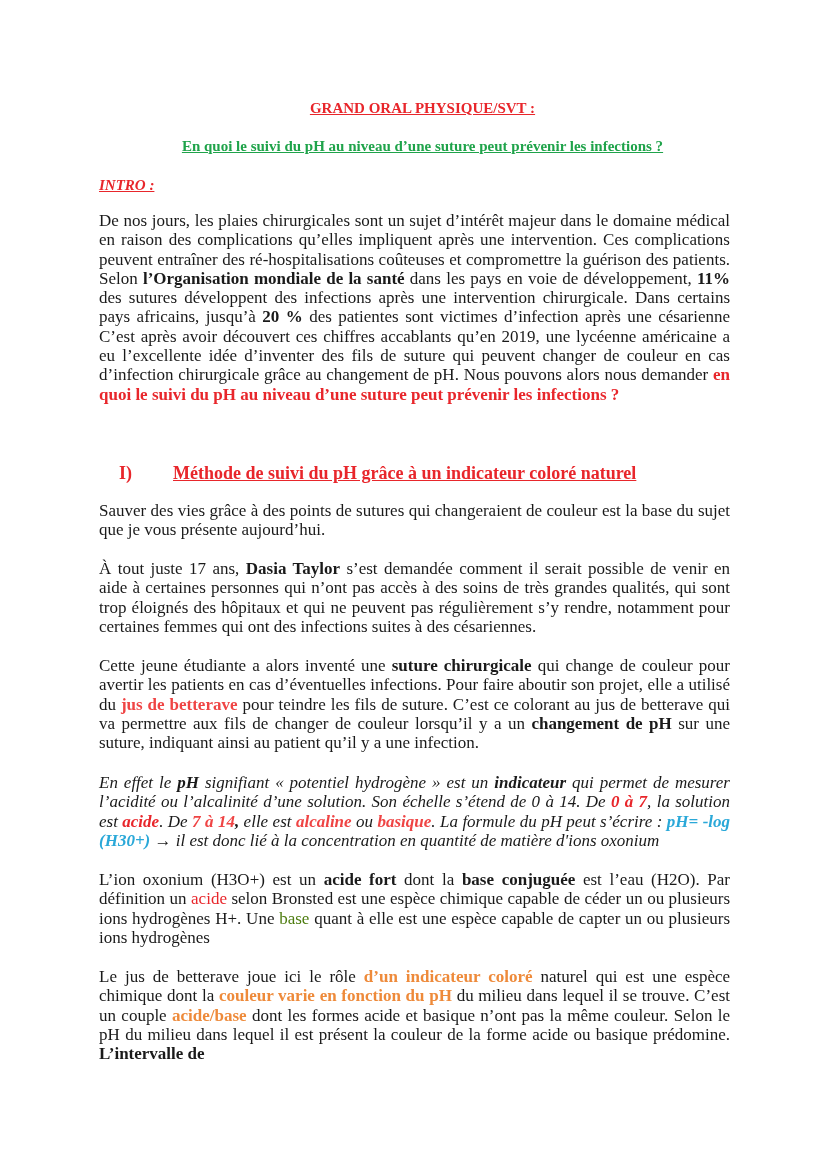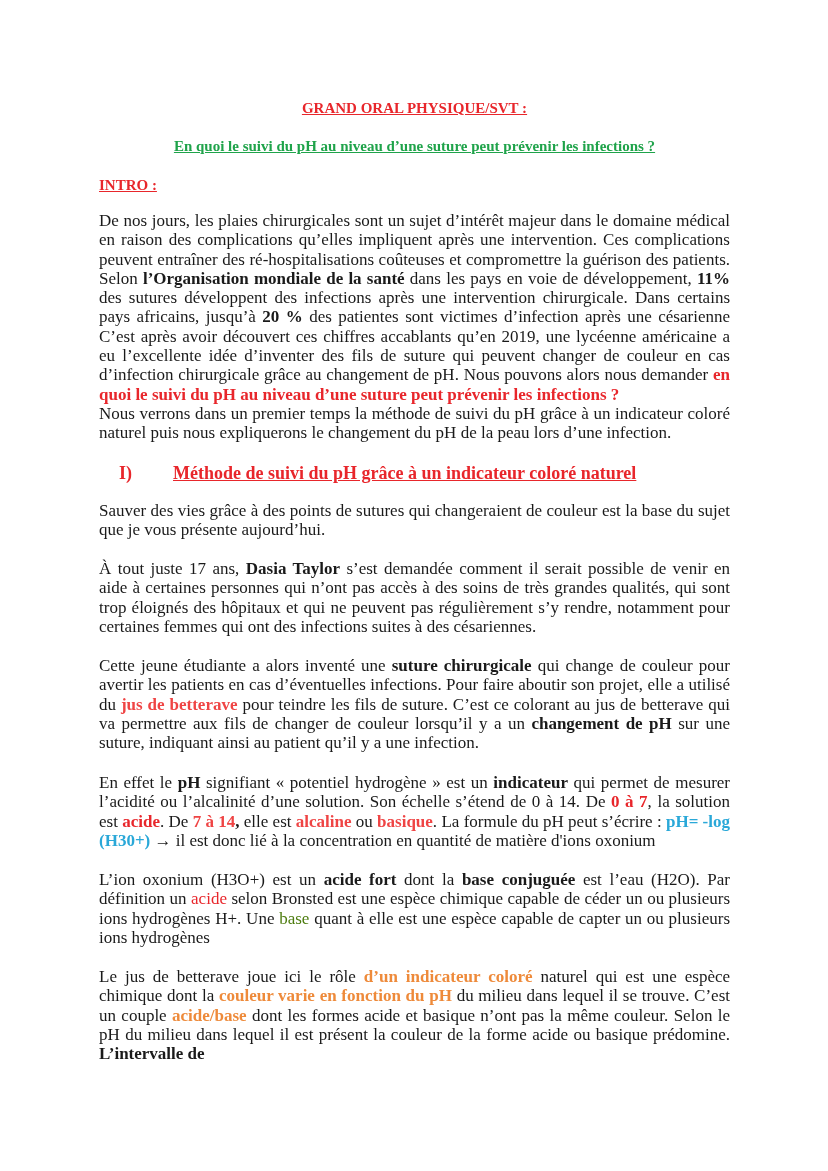--- a/index.html
+++ b/index.html
@@ -1,23 +1,23 @@
 <!DOCTYPE html>
 <html><head>
   <meta charset="utf-8">
   <style>
     html, body { margin: 0; padding: 0; background: #ffffff; }
     body { width: 828px; height: 1171px; position: relative; overflow: hidden;
            font-family: "Liberation Serif", "DejaVu Serif", serif; color: #1a1a1a; }
     .page { position: absolute; left: 99px; top: 0; width: 631px; }
-    .title { position: absolute; left: 0; width: 631px; text-align: center; font-weight: bold;
+    .title { position: absolute; left: 8px; width: 631px; text-align: center; font-weight: bold;
              text-decoration: underline; font-size: 15px; }
     .t1 { top: 100px; color: #e8262b; }
     .t2 { top: 138px; color: #1fa34a; }
-    .intro { position: absolute; top: 177px; left: 0; font-weight: bold; 
+    .intro { position: absolute; top: 177px; left: 0; font-weight: bold; font-style: italic;
              text-decoration: underline; color: #e8262b; font-size: 15px; }
     .para { position: absolute; left: 0; width: 631px; font-size: 17px; line-height: 19.3px;
             text-align: justify; }
     .para p { margin: 0; }
     .b { font-weight: bold; }
     .red { color: #e8262b; }
     .redb { color: #e8262b; font-weight: bold; }
     .purple { color: #4d7c0f; }
     .purpleb { color: #ef4444; font-weight: bold; margin-top: 8px; }
     .cyanb { color: #2aa8d8; font-weight: bold; }
@@ -31,37 +31,36 @@
 </head>
 <body>
 
 <div class="page">
   <div class="title t1">GRAND ORAL PHYSIQUE/SVT :</div>
   <div class="title t2">En quoi le suivi du pH au niveau d’une suture peut prévenir les infections ?</div>
   <div class="intro">INTRO :</div>
 
   <div class="para" style="top:211px;">
     <p><span>De nos jours, les plaies chirurgicales sont un sujet d’intérêt majeur dans le domaine médical en raison des complications qu’elles impliquent après une intervention. Ces complications peuvent entraîner des ré-hospitalisations coûteuses et compromettre la guérison des patients. Selon </span><span class="b">l’Organisation mondiale de la santé</span><span> dans les pays en voie de développement, </span><span class="b">11%</span><span> des sutures développent des infections après une intervention chirurgicale. Dans certains pays africains, jusqu’à </span><span class="b">20 %</span><span> des patientes sont victimes d’infection après une césarienne C’est après avoir découvert ces chiffres accablants qu’en 2019, une lycéenne américaine a eu l’excellente idée d’inventer des fils de suture qui peuvent changer de couleur en cas d’infection chirurgicale grâce au changement de pH. Nous pouvons alors nous demander </span><span class="redb">en quoi le suivi du pH au niveau d’une suture peut prévenir les infections ?</span></p>
-    <p>Nous verrons dans un premier temps la méthode de suivi du pH grâce à un indicateur coloré naturel puis nous expliquerons le changement du pH de la peau lors d’une infection.</p>
   </div>
 
   <div class="section">
     <span class="num">I)</span><span class="lbl">Méthode de suivi du pH grâce à un indicateur coloré naturel</span>
   </div>
 
   <div class="para" style="top:501px;">
     <p><span>Sauver des vies grâce à des points de sutures qui changeraient de couleur est la base du sujet que je vous présente aujourd’hui.</span></p>
   </div>
   <div class="para" style="top:559px;">
     <p><span>À tout juste 17 ans, </span><span class="b">Dasia Taylor</span><span> s’est demandée comment il serait possible de venir en aide à certaines personnes qui n’ont pas accès à des soins de très grandes qualités, qui sont trop éloignés des hôpitaux et qui ne peuvent pas régulièrement s’y rendre, notamment pour certaines femmes qui ont des infections suites à des césariennes.</span></p>
   </div>
   <div class="para" style="top:656px;">
     <p><span>Cette jeune étudiante a alors inventé une </span><span class="b">suture chirurgicale</span><span> qui change de couleur pour avertir les patients en cas d’éventuelles infections. Pour faire aboutir son projet, elle a utilisé du </span><span class="purpleb">jus de betterave</span><span> pour teindre les fils de suture. C’est ce colorant au jus de betterave qui va permettre aux fils de changer de couleur lorsqu’il y a un </span><span class="b">changement de pH</span><span> sur une suture, indiquant ainsi au patient qu’il y a une infection.</span></p>
   </div>
-  <div class="para" style="top:773px;">
+  <div class="para" style="top:773px;font-style:italic;">
     <p><span>En effet le </span><span class="b">pH</span><span> signifiant « potentiel hydrogène » est un </span><span class="b">indicateur</span><span> qui permet de mesurer l’acidité ou l’alcalinité d’une solution. Son échelle s’étend de 0 à 14. De </span><span class="redb">0 à 7</span><span>, la solution est </span><span class="redb">acide</span><span>. De </span><span class="purpleb">7 à 14</span><span class="b">,</span><span> elle est </span><span class="purpleb">alcaline</span><span> ou </span><span class="purpleb">basique</span><span>. La formule du pH peut s’écrire : </span><span class="cyanb">pH= -log (H30+)</span><span> → il est donc lié à la concentration en quantité de matière d'ions oxonium</span></p>
   </div>
   <div class="para" style="top:870px;">
     <p><span>L’ion oxonium (H3O+) est un </span><span class="b">acide fort</span><span> dont la </span><span class="b">base conjuguée</span><span> est l’eau (H2O). Par définition un </span><span class="red">acide</span><span> selon Bronsted est une espèce chimique capable de céder un ou plusieurs ions hydrogènes H+. Une </span><span class="purple">base</span><span> quant à elle est une espèce capable de capter un ou plusieurs ions hydrogènes</span></p>
   </div>
   <div class="para" style="top:967px;">
     <p><span>Le jus de betterave joue ici le rôle </span><span class="orangeb">d’un indicateur coloré</span><span> naturel qui est une espèce chimique dont la </span><span class="orangeb">couleur varie en fonction du pH</span><span> du milieu dans lequel il se trouve. C’est un couple </span><span class="orangeb">acide/base</span><span> dont les formes acide et basique </span><span class="u">n’ont pas la même couleur</span><span>. Selon le pH du milieu dans lequel il est présent la couleur de la forme acide ou basique prédomine. </span><span class="b">L’intervalle de</span></p>
   </div>
 </div>
 

